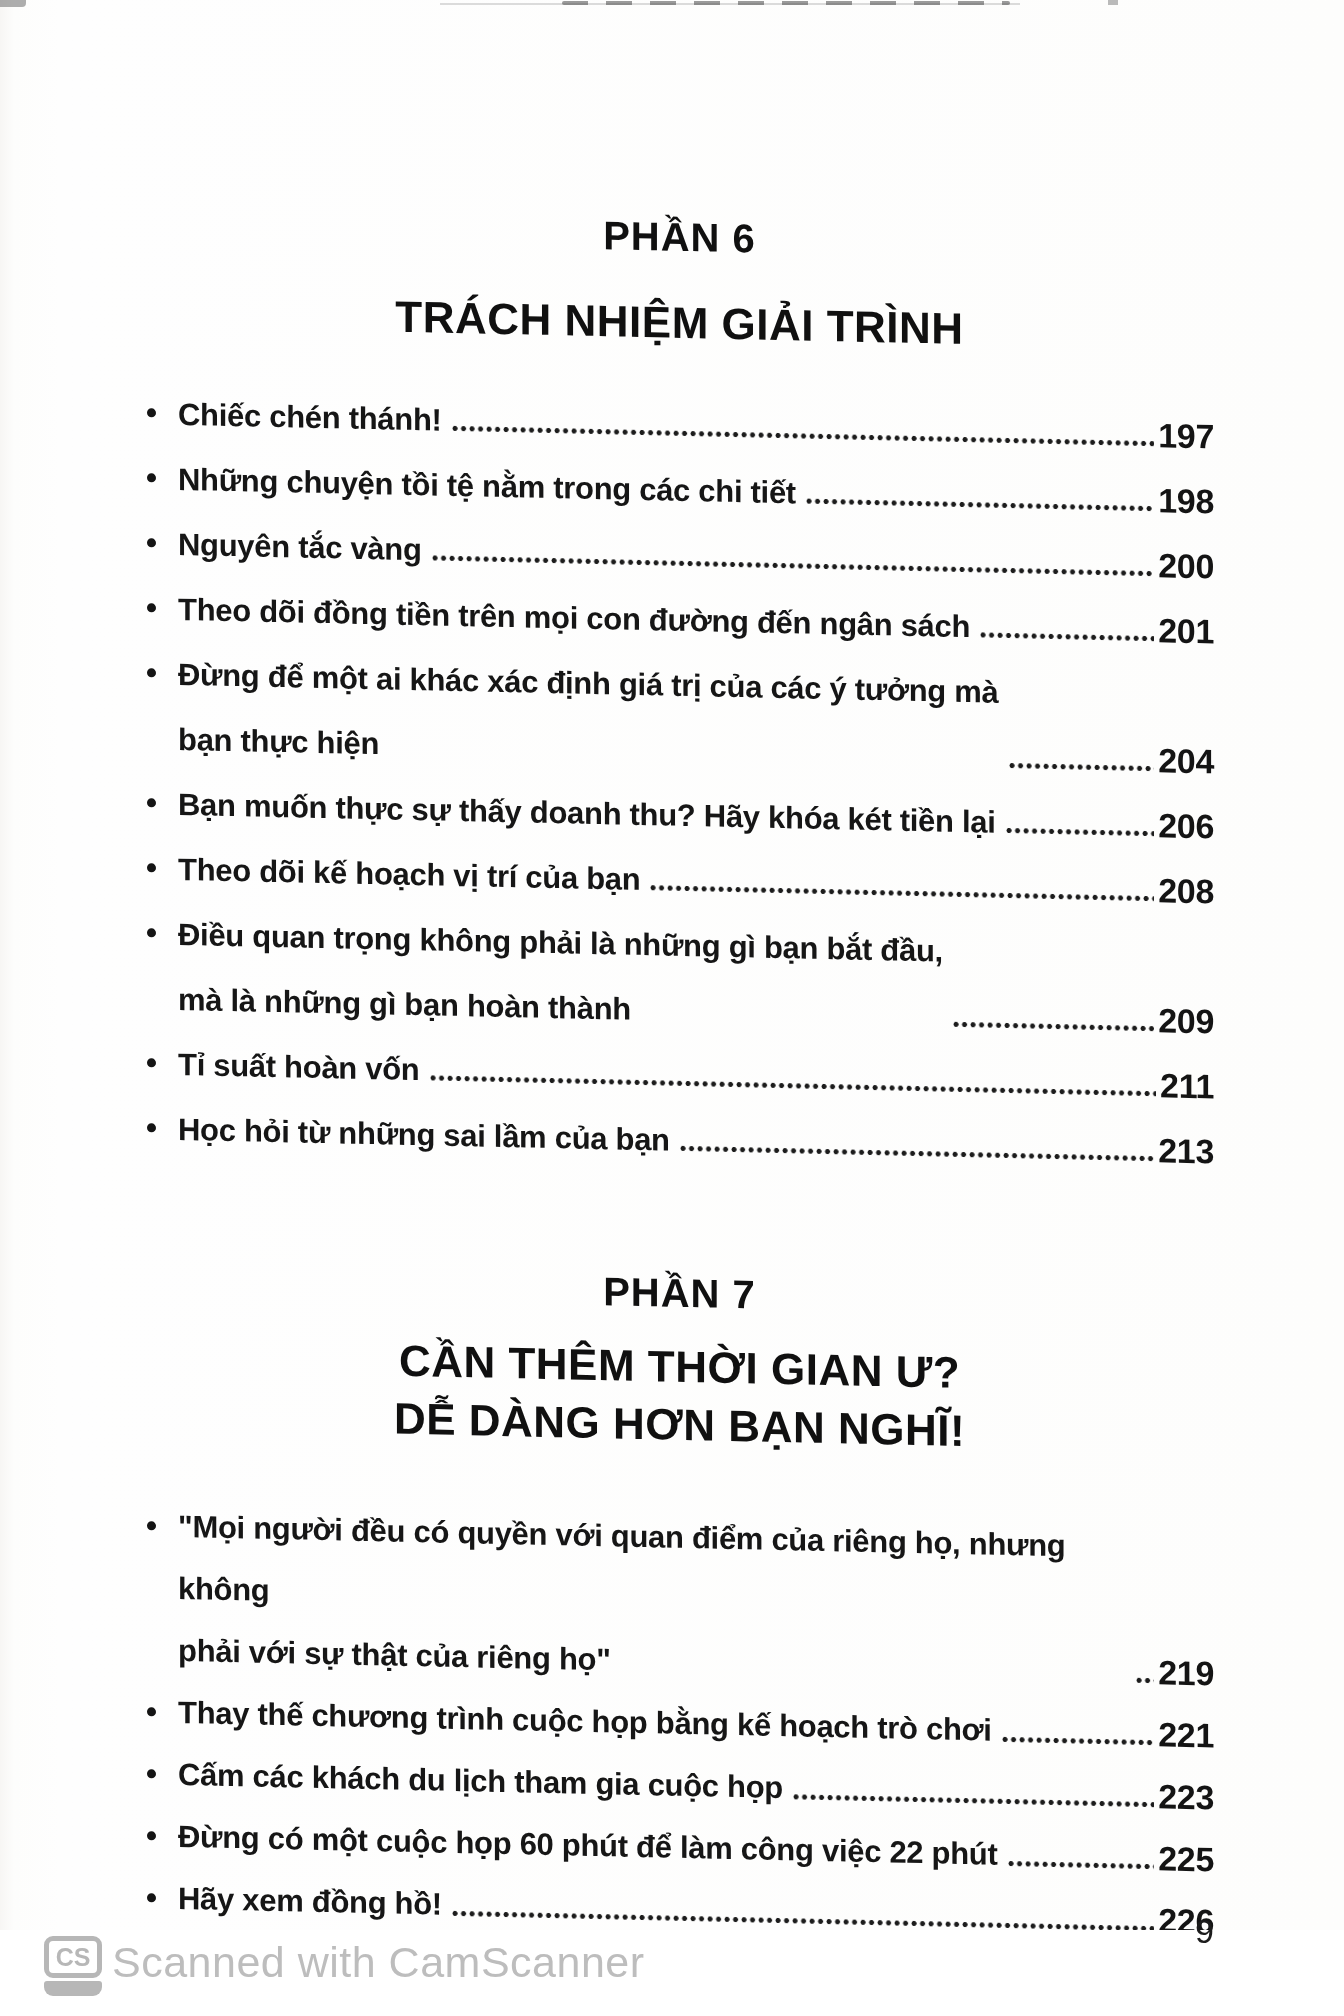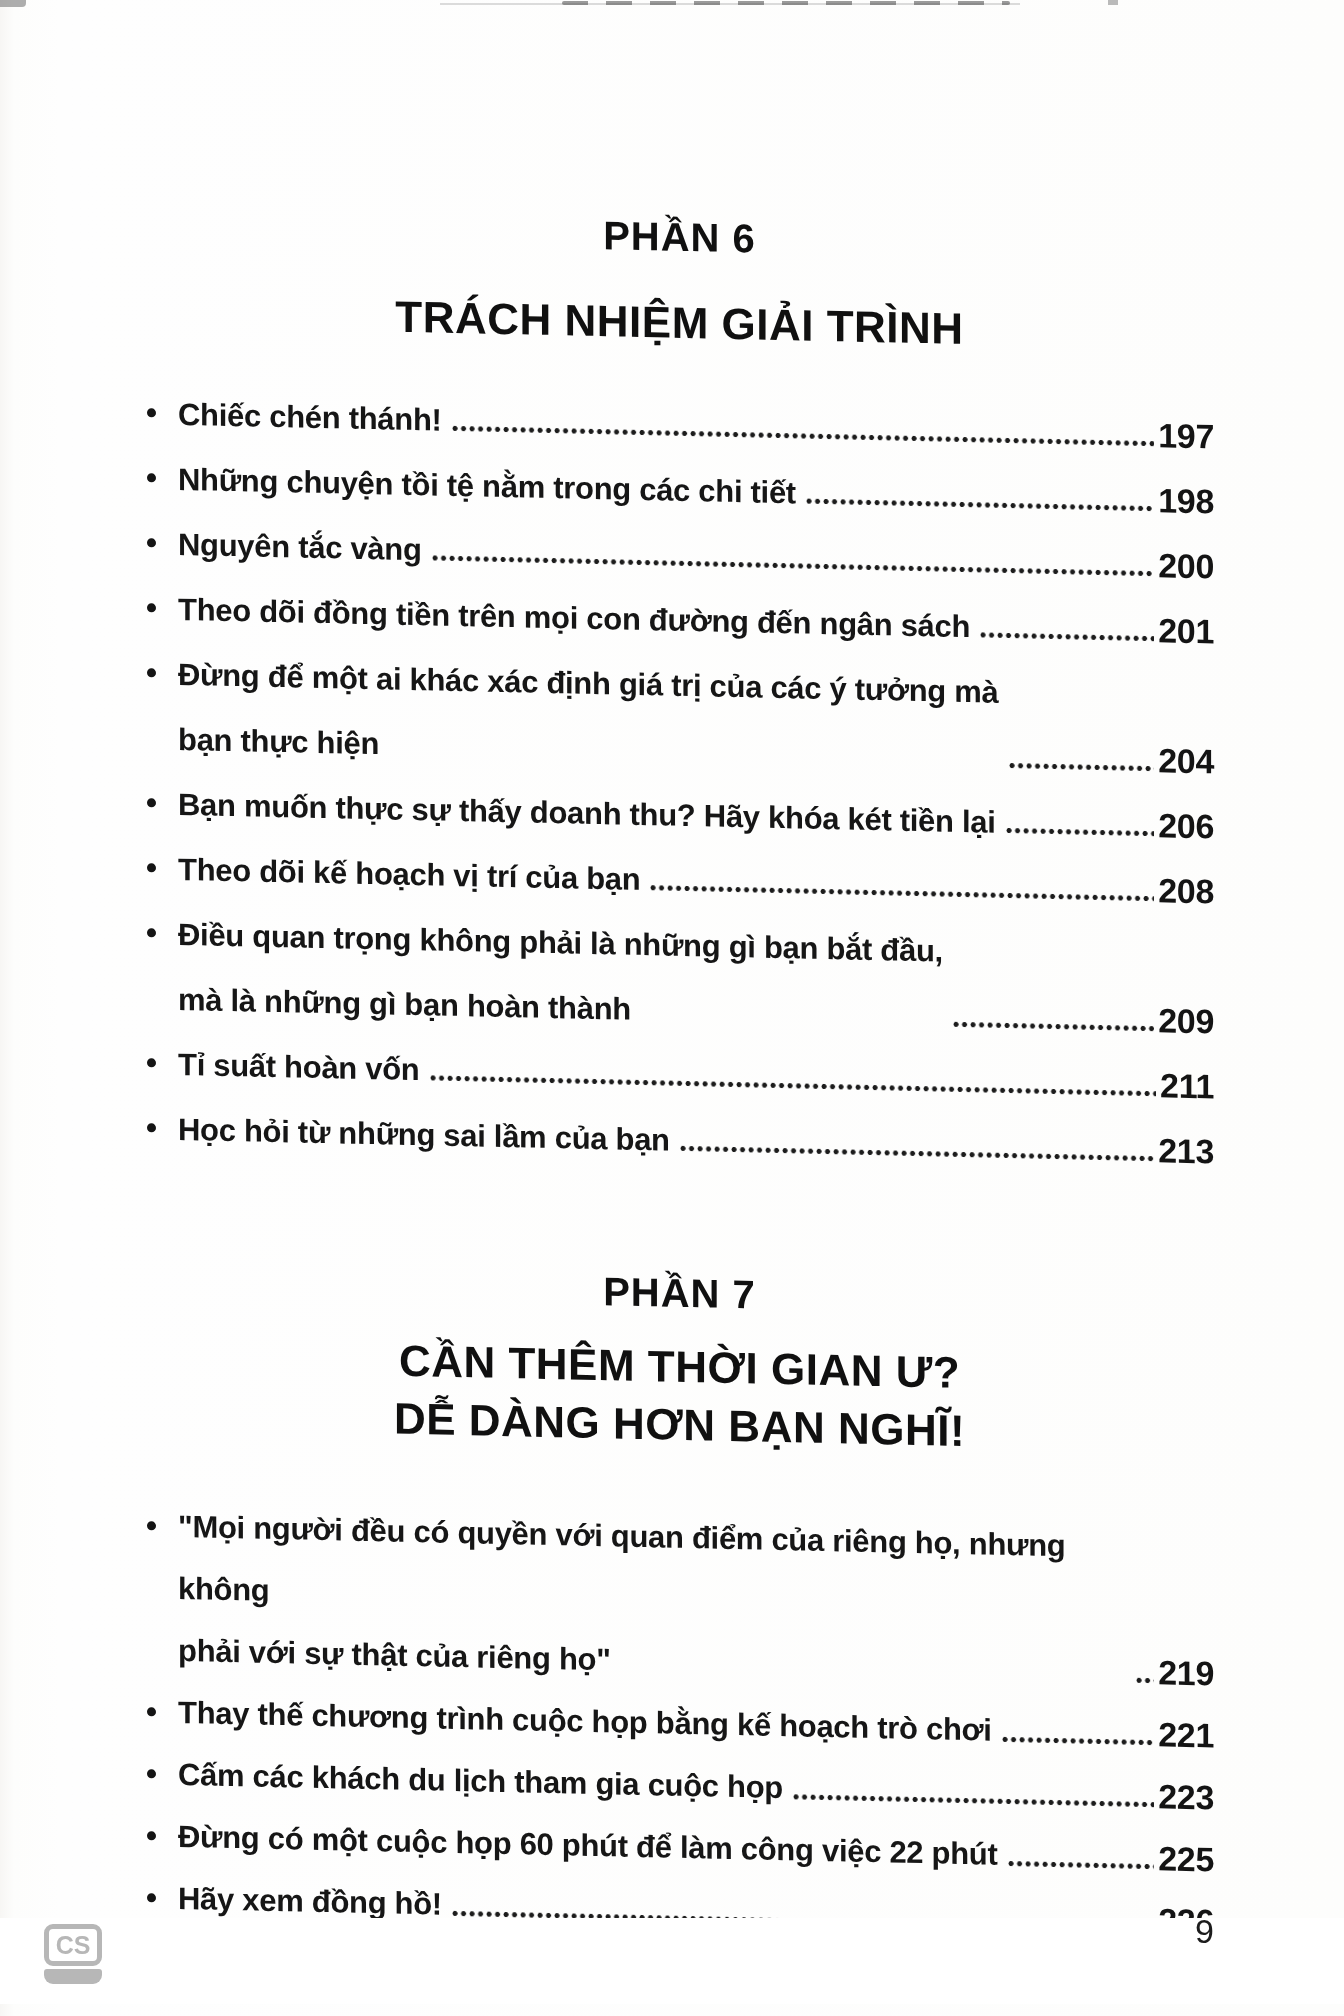--- a/index.html
+++ b/index.html
@@ -56,21 +56,21 @@
     background-image:radial-gradient(circle at 3px 3.5px,#1c1c1c 2.2px,rgba(0,0,0,0) 2.8px);
     background-size:8.5px 7px;background-repeat:repeat-x;
     background-position:left bottom;
   }
   .toc2 .leader{margin-bottom:19px;}
   .num{flex:0 0 auto;font-size:34px;color:#141414;}
   h1.kicker.k7{margin-top:96px;}
 
   
   .footer{
-    position:absolute;left:0;bottom:12px;width:100%;height:86px;
+    position:absolute;left:0;bottom:0;width:100%;height:86px;
     background:#ffffff;display:flex;align-items:center;
   }
   .cs-logo{position:absolute;left:44px;top:6px;width:58px;}
   .cs-box{
     box-sizing:border-box;width:58px;height:42px;
     border:5px solid #b7b7b7;border-radius:9px;
     display:flex;align-items:center;justify-content:center;
     font-size:25px;font-weight:bold;color:#b7b7b7;letter-spacing:0;
     background:#ffffff;
   }
@@ -226,16 +226,17 @@
     <span class="num">226</span>
   </div>
 </div>
   </div>
 
   <div class="footer">
     <div class="cs-logo">
       <div class="cs-box">CS</div>
       <div class="cs-base"></div>
     </div>
+    <div class="wm-text">Scanned with CamScanner</div>
   </div>
 
   <div class="pageno">9</div>
 </div>
 
 </body></html>

